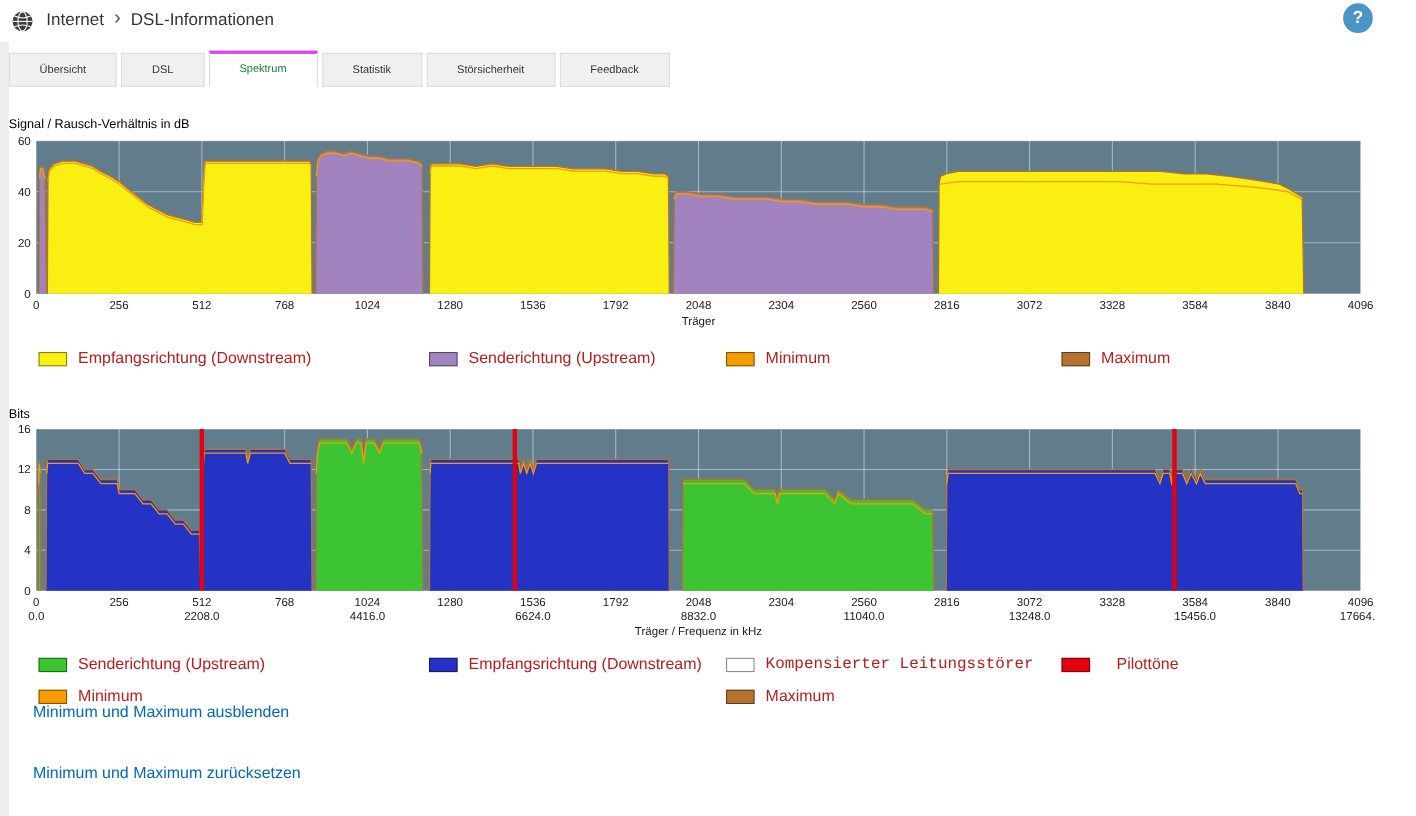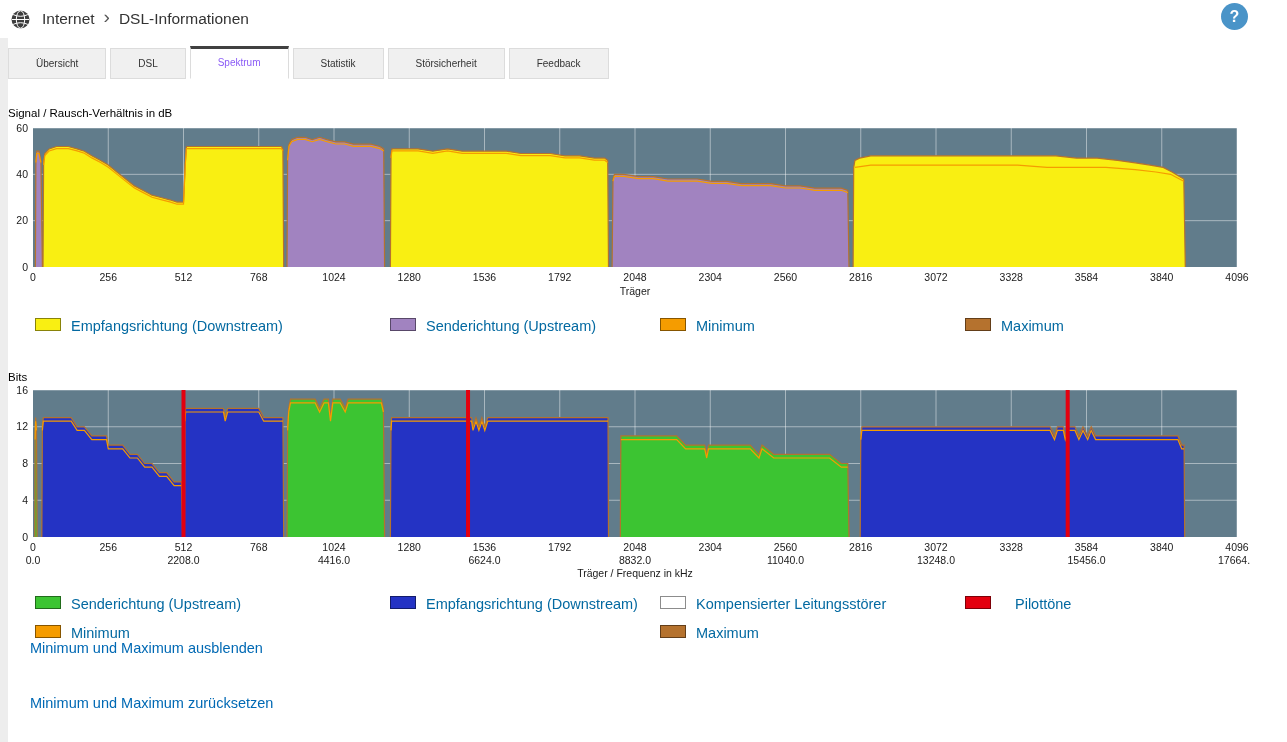--- a/index.html
+++ b/index.html
@@ -11,28 +11,28 @@
   .globe{display:flex;align-items:center;margin-right:12px}
   .breadcrumb{display:flex;align-items:flex-start;gap:9px;font-size:15.5px;color:#333}
   .crumb{cursor:pointer}
   .crumb-sep{color:#555;font-size:19px;line-height:1;margin-top:-3px}
   .help-btn{position:absolute;right:39px;top:3px;width:27px;height:27px;border-radius:50%;
     background:#4a94c8;color:#fff;font-weight:bold;font-size:16px;display:flex;
     align-items:center;justify-content:center;cursor:pointer}
   .tab-bar{position:absolute;top:46px;left:8px;display:flex;gap:4px;align-items:flex-end}
   .tab{background:#f0f0f0;border:1px solid #dcdcdc;color:#333;font-size:10px;
     padding:9px 27px;cursor:pointer;white-space:nowrap}
-  .tab.active{background:#fff;border-top:3px solid #404040;border-bottom-color:#fff;
-    padding:8px 27px 10px;color:#8b5cf6}
+  .tab.active{background:#fff;border-top:3px solid #d946ef;border-bottom-color:#fff;
+    padding:8px 27px 10px;color:#15803d}
   .chart-title{position:absolute;left:8px;font-size:11.5px;color:#000}
   .chart{position:absolute;left:0}
   .axis{font-size:10.5px;fill:#1a1a1a;font-family:"Liberation Sans",sans-serif}
   .legend{position:absolute;left:0;width:1250px;display:grid;
     grid-template-columns:355px 270px 305px 1fr;padding-left:35px;row-gap:13px;align-items:center}
-  .legend-item{display:flex;align-items:flex-start;gap:10px;font-size:14.5px;color:#0369a1}
+  .legend-item{display:flex;align-items:center;gap:10px;font-size:14.5px;color:#b91c1c}
   .chip{width:26px;height:13px;border:1px solid rgba(0,0,0,.45);display:inline-block;flex:none}
   .panel-link{position:absolute;left:30px;color:#0069b4;font-size:14.5px;cursor:pointer}
 </style>
 </head>
 <body>
 
 <div class="page">
 
   <div class="left-strip"></div>
 
@@ -226,21 +226,21 @@
     </svg>
   <div class="legend" id="legend1" style="top:596px">
       <div class="legend-item" style="grid-area: 1 / 1;">
         <span class="chip" style="background: rgb(60, 196, 50);"></span>
         <span>Senderichtung (Upstream)</span>
       </div>
       <div class="legend-item" style="grid-area: 1 / 2;">
         <span class="chip" style="background: rgb(36, 51, 196);"></span>
         <span>Empfangsrichtung (Downstream)</span>
       </div>
-      <div class="legend-item" style="grid-area: 1 / 3;">
+      <div class="legend-item" style="grid-area: 1 / 3; font-family: Liberation Mono, monospace;">
         <span class="chip" style="background: rgb(255, 255, 255);"></span>
         <span>Kompensierter Leitungsstörer</span>
       </div>
       <div class="legend-item" style="grid-area: 1 / 4; gap: 24px;">
         <span class="chip" style="background: rgb(227, 0, 15);"></span>
         <span>Pilottöne</span>
       </div>
       <div class="legend-item" style="grid-area: 2 / 1;">
         <span class="chip" style="background: rgb(245, 156, 0);"></span>
         <span>Minimum</span>

